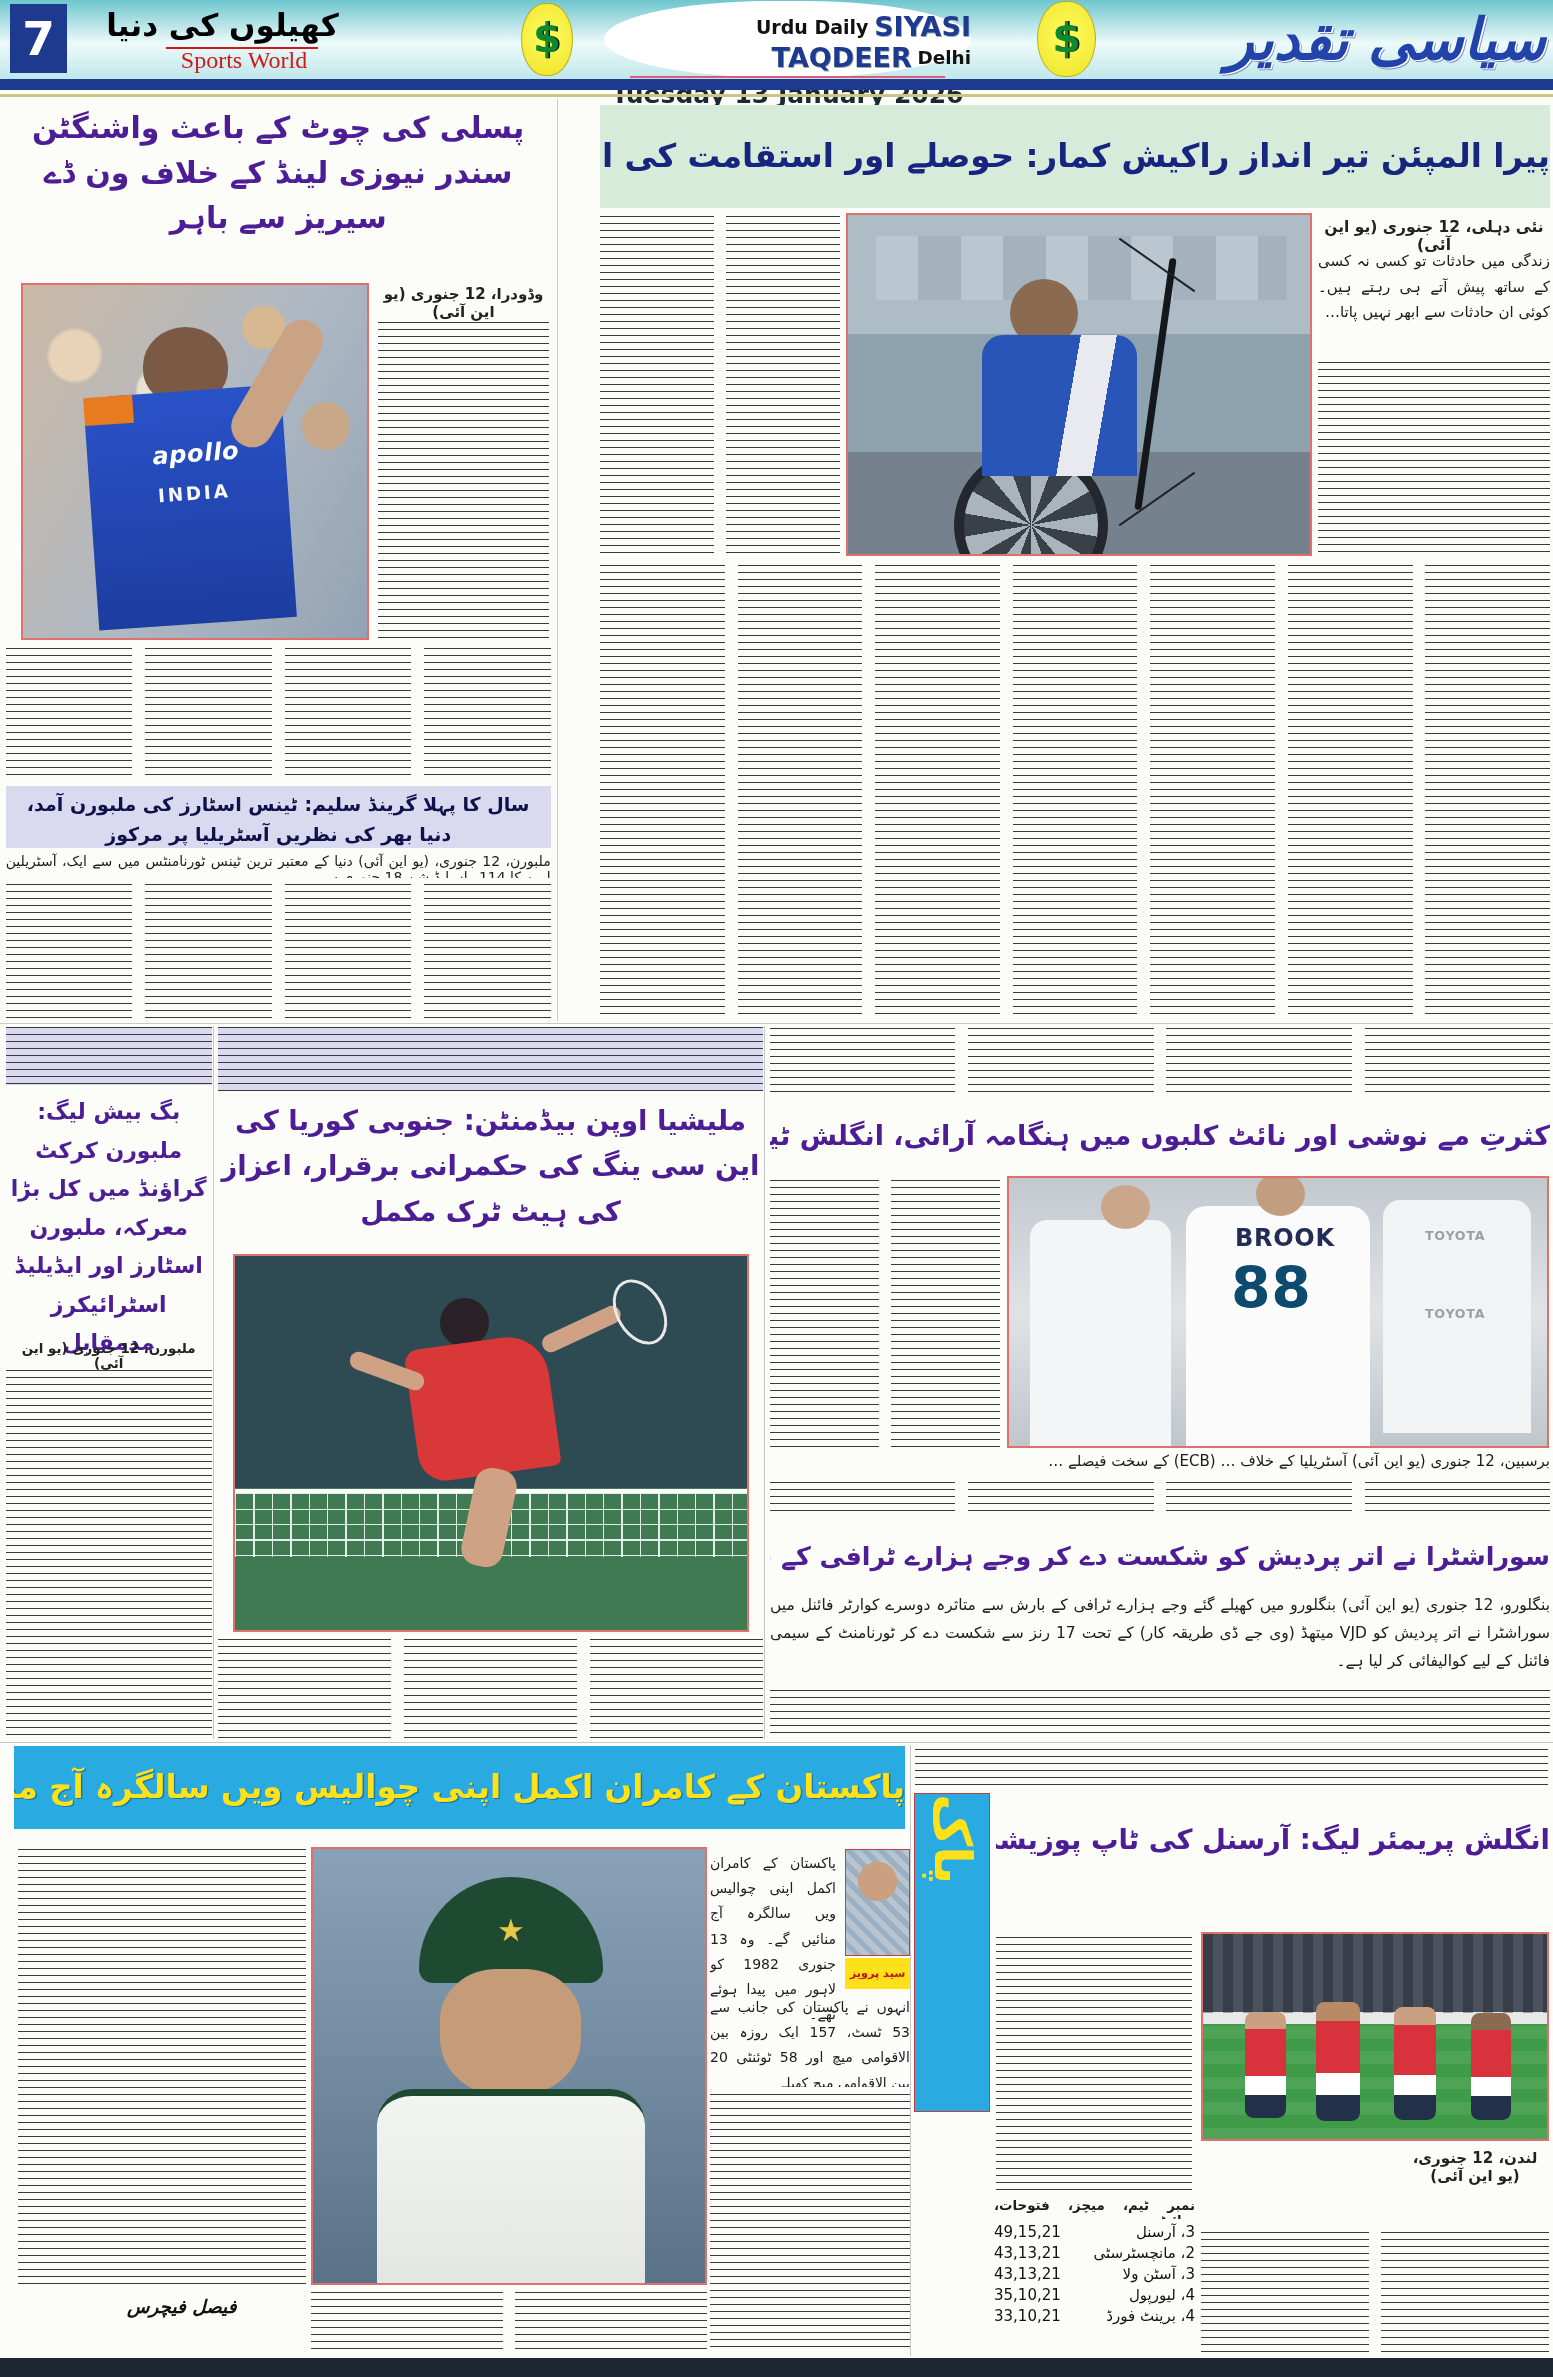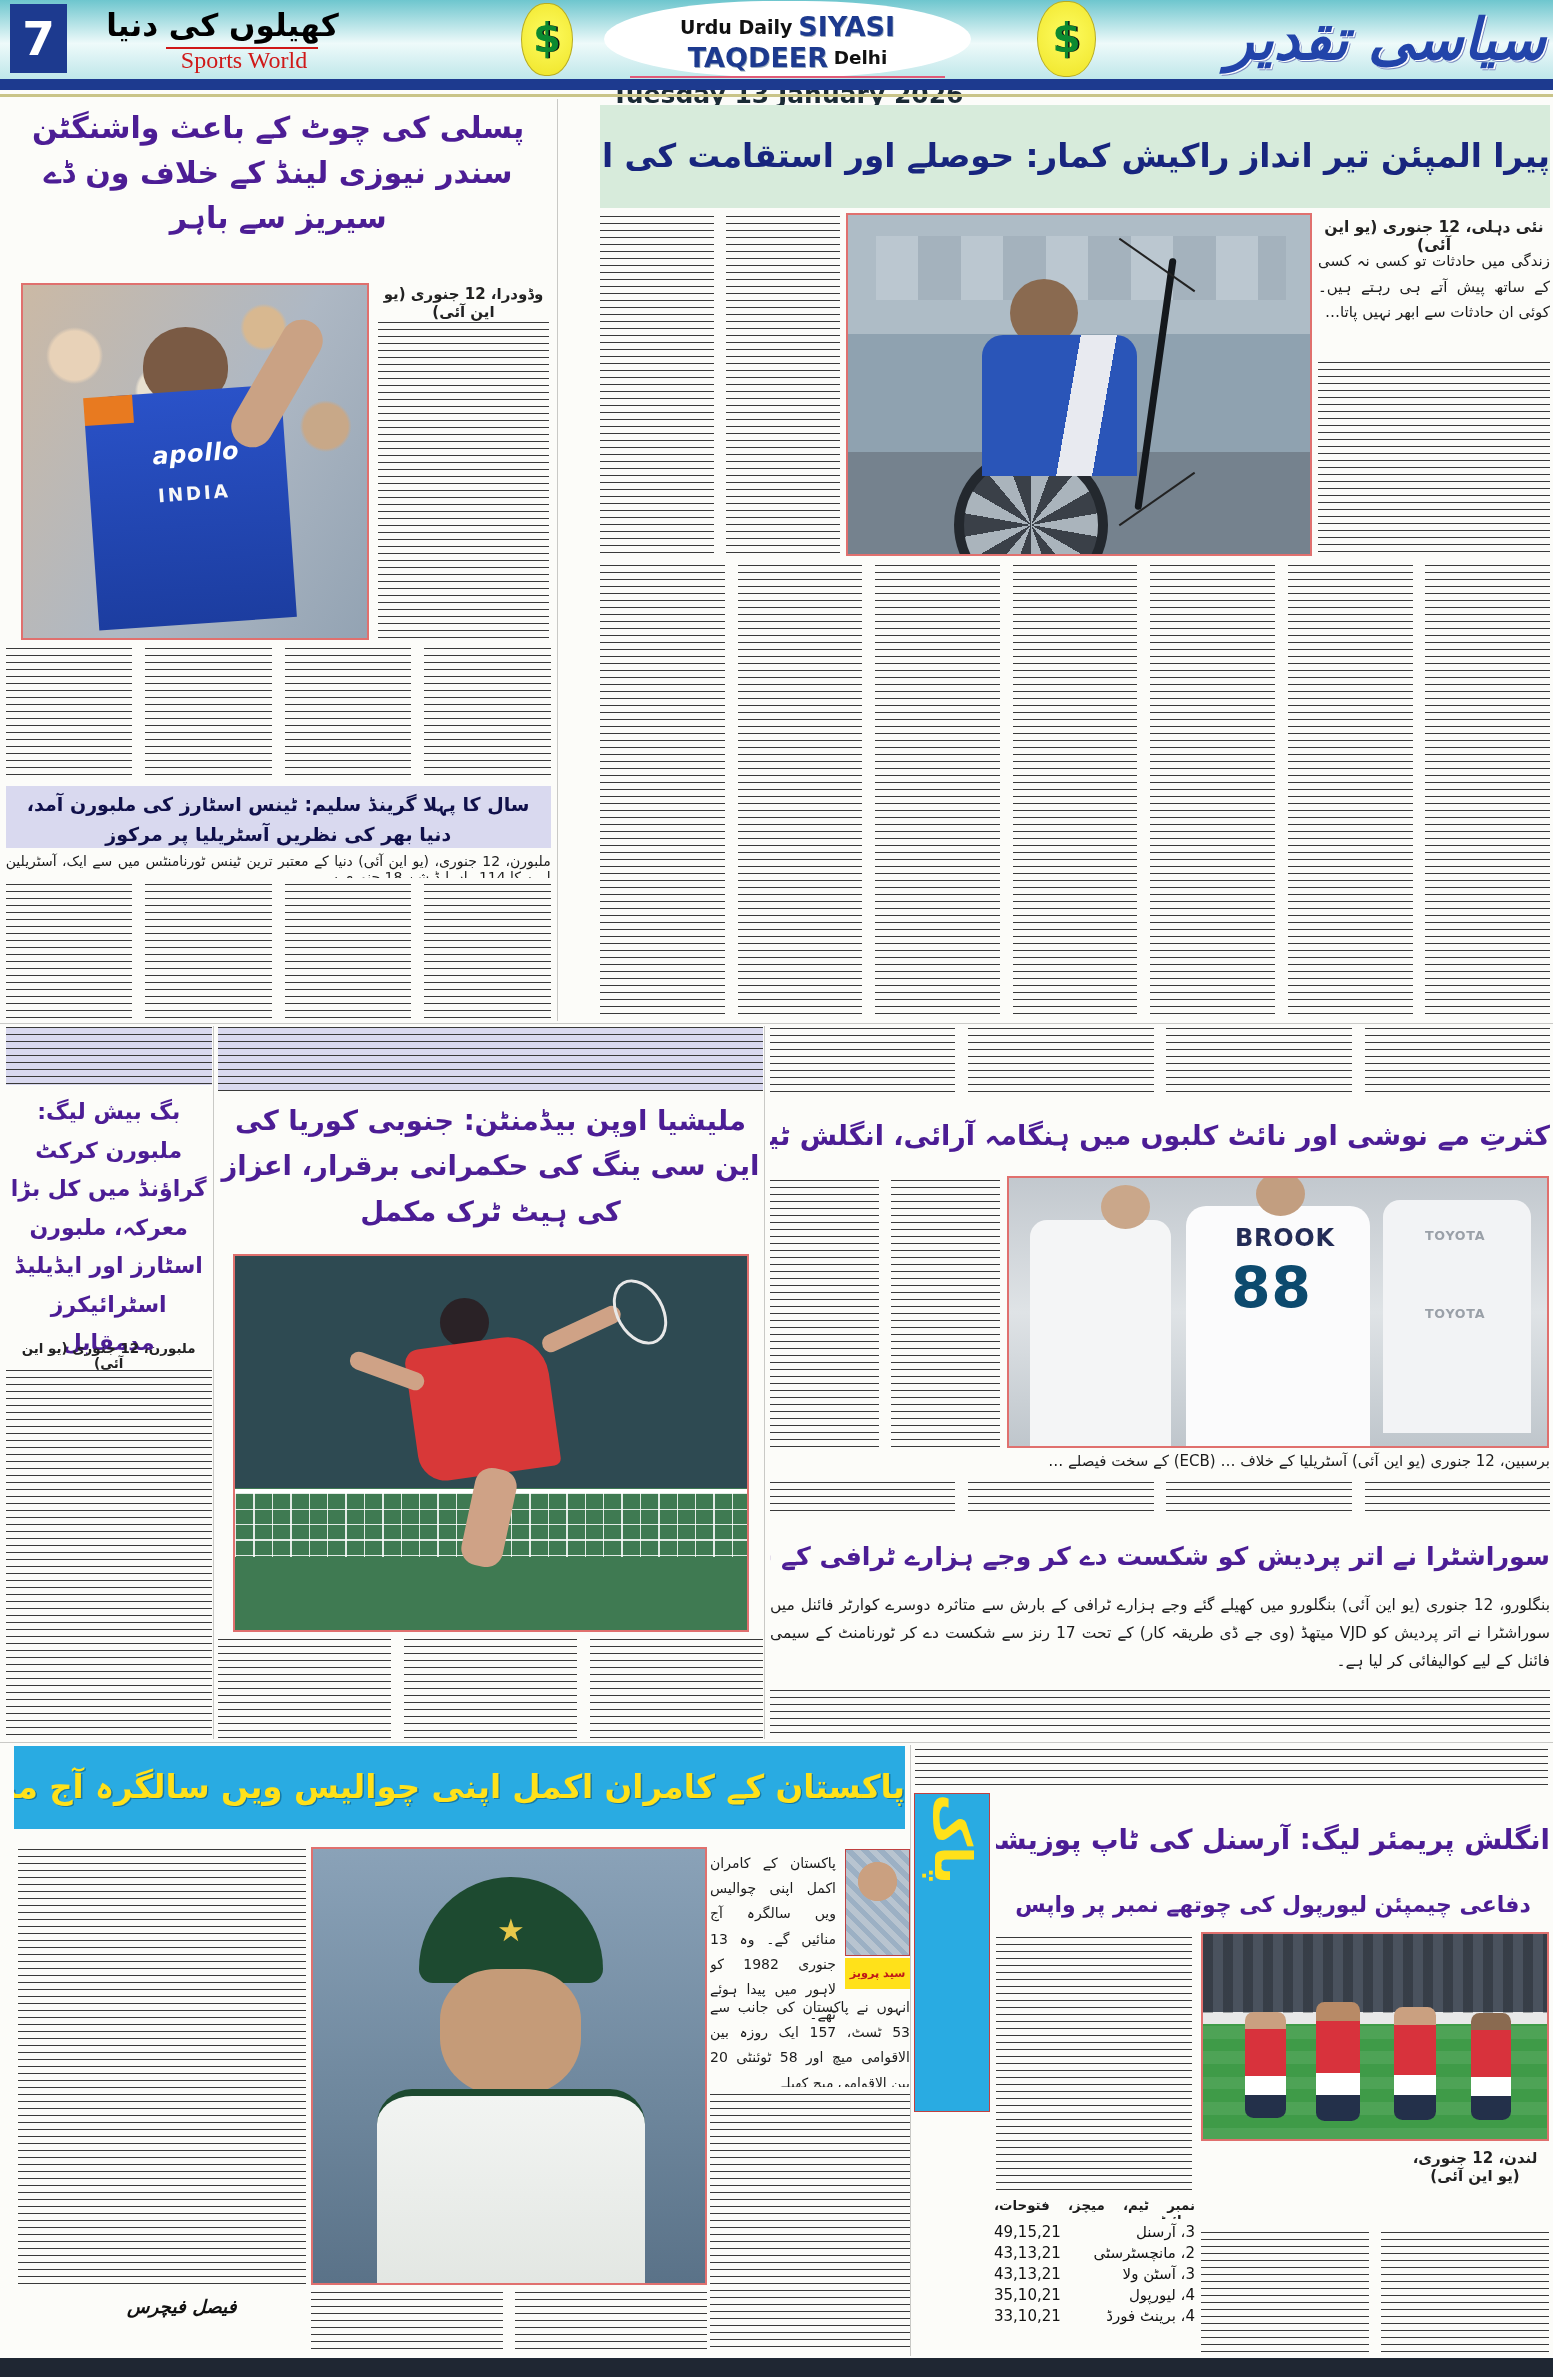--- a/index.html
+++ b/index.html
@@ -34,21 +34,21 @@
 
   <div class="abs hl" style="left:106px;top:2.8px;width:233px;height:42px;font-size:31px;line-height:44px;color:#000;">کھیلوں کی دنیا</div>
   <div class="abs" style="left:166px;top:47px;width:152px;height:2.1px;background:#d01818;"></div>
   <div class="abs" style="left:159px;top:47px;width:170px;height:27px;font-family:'Liberation Serif',serif;font-weight:normal;font-size:24px;color:#d01818;text-align:center;">Sports World</div>
 
   <div class="abs oval" style="left:521px;top:2.8px;width:52px;height:73px;background:radial-gradient(circle at 50% 45%,#fefc60,#efe428);border:1.4px solid #b8ac20;text-align:center;">
     <span style="display:inline-block;margin-top:11.3px;font-size:40px;font-weight:bold;color:#0c8a30;text-shadow:1.4px 0 #111;">$</span>
   </div>
 
   <div class="abs oval" style="left:604px;top:1.4px;width:367px;height:76px;background:#ffffff;text-align:center;">
-    <div style="margin-top:10px;font-size:0;">
+    <div style="margin-top:10px;font-size:0;text-align:right;">
       <span style="font-size:19px;font-weight:bold;color:#111;vertical-align:middle;">Urdu Daily</span>
       <span style="font-size:27px;font-weight:bold;color:#1d3a8f;margin:0 5.7px;vertical-align:middle;text-shadow:0.7px 0.7px 0 #9ab;">SIYASI TAQDEER</span>
       <span style="font-size:18.4px;font-weight:bold;color:#111;vertical-align:middle;">Delhi</span>
     </div>
     <div style="margin:2.8px auto 1.4px;width:86%;height:2.1px;background:#e05a78;"></div>
     <div style="font-size:25px;font-weight:bold;color:#1a2a35;">Tuesday 13 January 2026</div>
   </div>
 
   <div class="abs oval" style="left:1037px;top:1.4px;width:59px;height:76px;background:radial-gradient(circle at 50% 45%,#fefc60,#efe428);border:1.4px solid #b8ac20;text-align:center;">
     <span style="display:inline-block;margin-top:11.3px;font-size:41px;font-weight:bold;color:#0c8a30;text-shadow:1.4px 0 #111;">$</span>
@@ -233,21 +233,20 @@
 
   <div class="vrule" style="left:910px;top:1745px;height:611px;"></div>
 
   <div class="abs stripes" style="left:915px;top:1749px;width:633px;height:37px;"></div>
 
   <div class="abs" style="left:914px;top:1793px;width:76px;height:319px;background:#29abe2;border:1.4px solid #c04040;text-align:center;overflow:hidden;">
     <span style="writing-mode:vertical-rl;font-size:51px;font-weight:bold;color:#ffe11a;line-height:73px;">پاک</span>
   </div>
 
   <div class="abs hl" style="left:996px;top:1800px;width:554px;height:79px;font-size:27.5px;line-height:79px;white-space:nowrap;overflow:hidden;">انگلش پریمئر لیگ: آرسنل کی ٹاپ پوزیشن برقرار</div>
-  <div class="abs hl" style="left:996px;top:1884px;width:554px;height:42px;font-size:22px;line-height:42px;">دفاعی چیمپئن لیورپول کی چوتھے نمبر پر واپس</div>
 
   <div class="photo" style="left:1201px;top:1932px;width:348px;height:209px;background:linear-gradient(to bottom,#4a525e 0 38%,#e8e8e8 38% 44%,#3f9b48 44% 100%);">
     <div class="art" style="left:0;top:0;width:348px;height:79px;background:repeating-linear-gradient(90deg,rgba(20,24,30,.35) 0 10px,transparent 10px 20px);"></div>
     <div class="art" style="left:0;top:92px;width:348px;height:117px;background:repeating-linear-gradient(rgba(255,255,255,.08) 0 12.7px,transparent 12.7px 25.4px);"></div>
     <div class="art" style="left:42px;top:78px;width:41px;height:106px;background:linear-gradient(#caa080 0 16%,#d8323c 16% 60%,#fff 60% 78%,#23304a 78%);border-radius:8.5px;"></div>
     <div class="art" style="left:113px;top:68px;width:44px;height:119px;background:linear-gradient(#b88a66 0 16%,#d8323c 16% 60%,#fff 60% 78%,#23304a 78%);border-radius:8.5px;"></div>
     <div class="art" style="left:191px;top:73px;width:42px;height:113px;background:linear-gradient(#caa080 0 16%,#d8323c 16% 60%,#fff 60% 78%,#23304a 78%);border-radius:8.5px;"></div>
     <div class="art" style="left:268px;top:79px;width:40px;height:107px;background:linear-gradient(#8a6a50 0 16%,#d8323c 16% 60%,#fff 60% 78%,#23304a 78%);border-radius:8.5px;"></div>
   </div>
 

